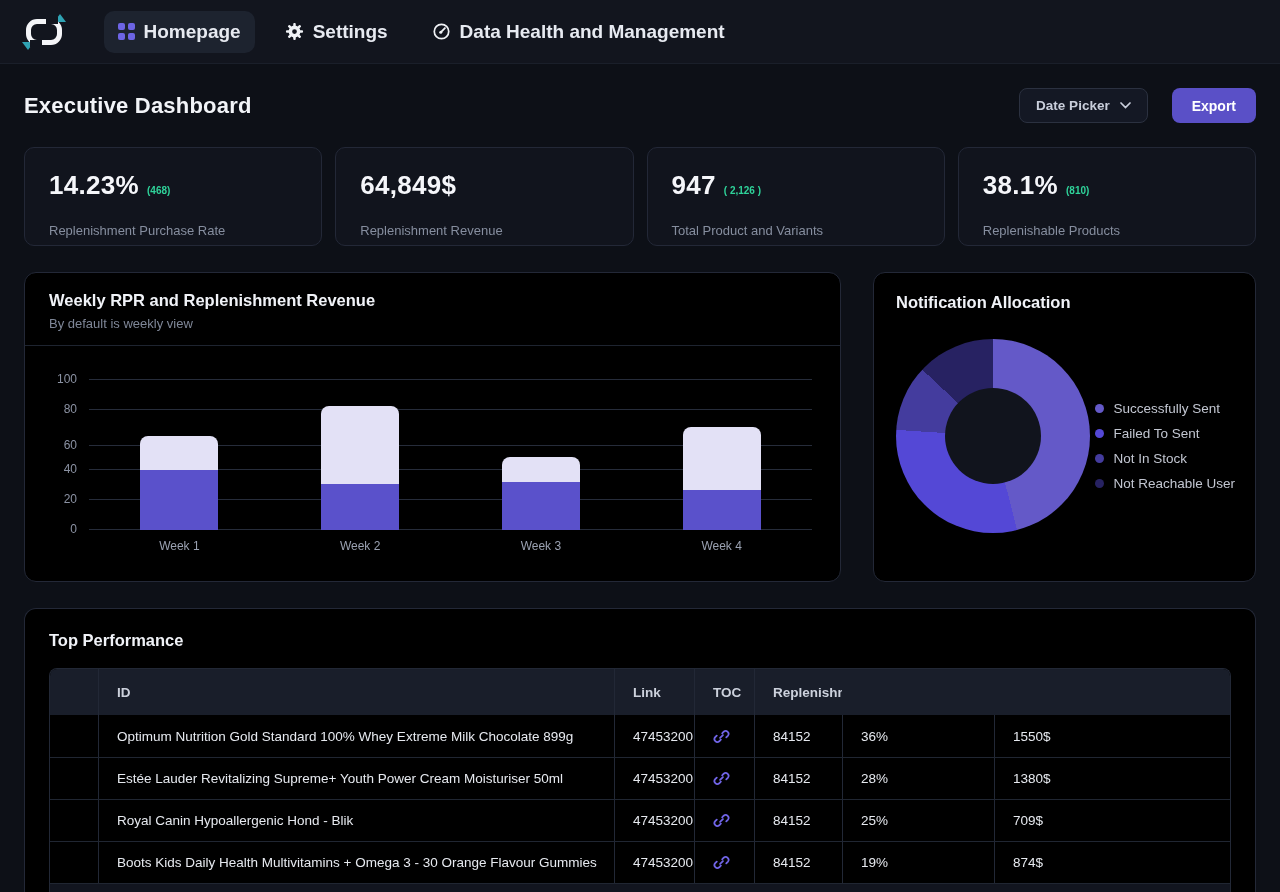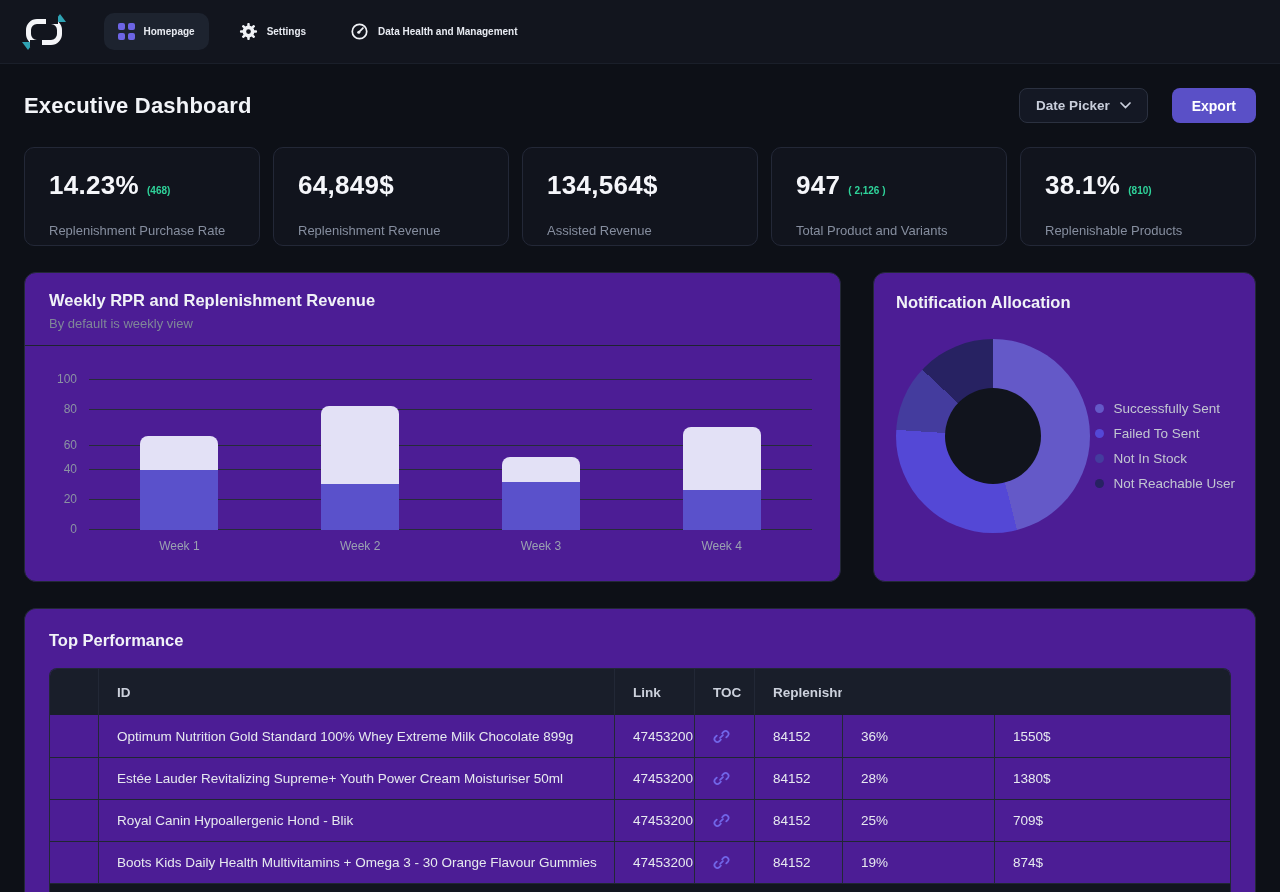--- a/index.html
+++ b/index.html
@@ -18,21 +18,21 @@
   .logo { position:relative; width:40px; height:30px; margin-right:14px; flex:none; }
   .logo-ring { position:absolute; inset:2px; border:5px solid #f4f5f8; border-radius:11px; }
   .logo-notch { position:absolute; background:#12151e; width:12px; height:7px; }
   .logo-notch.tr { top:0; right:6px; }
   .logo-notch.bl { bottom:0; left:6px; }
   .tri { position:absolute; width:0; height:0; border-left:6px solid transparent; border-right:6px solid transparent; }
   .tri.up { border-bottom:8px solid #2fa3b4; top:-3px; right:-2px; }
   .tri.down { border-top:8px solid #2fa3b4; bottom:-3px; left:-2px; }
 
   .nav-item {
-    display:flex; align-items:center; gap:9px; color:#e7eaf1; font-size:10px;
+    display:flex; align-items:center; gap:9px; color:#e7eaf1; font-size:19px;
     font-weight:600; padding:10px 14px; border-radius:10px; cursor:pointer; white-space:nowrap;
   }
   .nav-item.active { background:#1d232f; }
   .grid-icon { display:grid; grid-template-columns:7px 7px; grid-template-rows:7px 7px; gap:2.5px; }
   .grid-icon span { background:#6d64e4; border-radius:2px; }
 
   
   .main { padding:20px 24px 0 24px; }
   .title-row { display:flex; align-items:center; justify-content:space-between; margin:4px 0 24px 0; }
   .page-title { font-size:22px; font-weight:600; letter-spacing:.2px; color:#f2f4f8; }
@@ -52,21 +52,21 @@
     flex:1; background:#11141d; border:1px solid #232837; border-radius:10px;
     padding:20px 24px 18px 24px; height:99px;
   }
   .kpi-value-line { display:flex; align-items:baseline; gap:8px; margin-top:2px; }
   .kpi-value { font-size:26px; font-weight:700; color:#f5f6fa; letter-spacing:.3px; }
   .kpi-sub { font-size:10px; font-weight:600; color:#2fd39a; }
   .kpi-label { margin-top:22px; font-size:13px; color:#868e9f; }
 
   
   .charts-row { display:flex; gap:32px; margin-bottom:26px; }
-  .card { background:#4c1d95; border:1px solid #232837; border-radius:12px; }
+  .card { background:#000000; border:1px solid #232837; border-radius:12px; }
   .chart-card { width:817px; height:310px; }
   .chart-card .card-head { padding:18px 24px 14px 24px; border-bottom:1px solid #1e2430; }
   .card-title { font-size:16.5px; font-weight:700; color:#f0f2f7; }
   .card-subtitle { font-size:13px; color:#7f8798; margin-top:6px; }
 
   .plot-wrap { padding:34px 28px 0 64px; }
   .plot { position:relative; height:150px; }
   .gridline { position:absolute; left:0; right:0; height:1px; background:#262c3a; }
   .tick-label { position:absolute; right:calc(100% + 12px); transform:translateY(-50%); font-size:12px; color:#8b92a3; width:30px; text-align:right; }
   .bars { position:absolute; inset:0; display:flex; justify-content:space-around; align-items:flex-end; }
@@ -171,26 +171,20 @@
             <span class="kpi-value">14.23%</span>
             <span class="kpi-sub">(468)</span>
           </div>
           <div class="kpi-label">Replenishment Purchase Rate</div>
         </div>
         <div class="kpi-card">
           <div class="kpi-value-line">
             <span class="kpi-value">64,849$</span>
           </div>
           <div class="kpi-label">Replenishment Revenue</div>
-        </div>
-        <div class="kpi-card">
-          <div class="kpi-value-line">
-            <span class="kpi-value">134,564$</span>
-          </div>
-          <div class="kpi-label">Assisted Revenue</div>
         </div>
         <div class="kpi-card">
           <div class="kpi-value-line">
             <span class="kpi-value">947</span>
             <span class="kpi-sub">( 2,126 )</span>
           </div>
           <div class="kpi-label">Total Product and Variants</div>
         </div>
         <div class="kpi-card">
           <div class="kpi-value-line">

